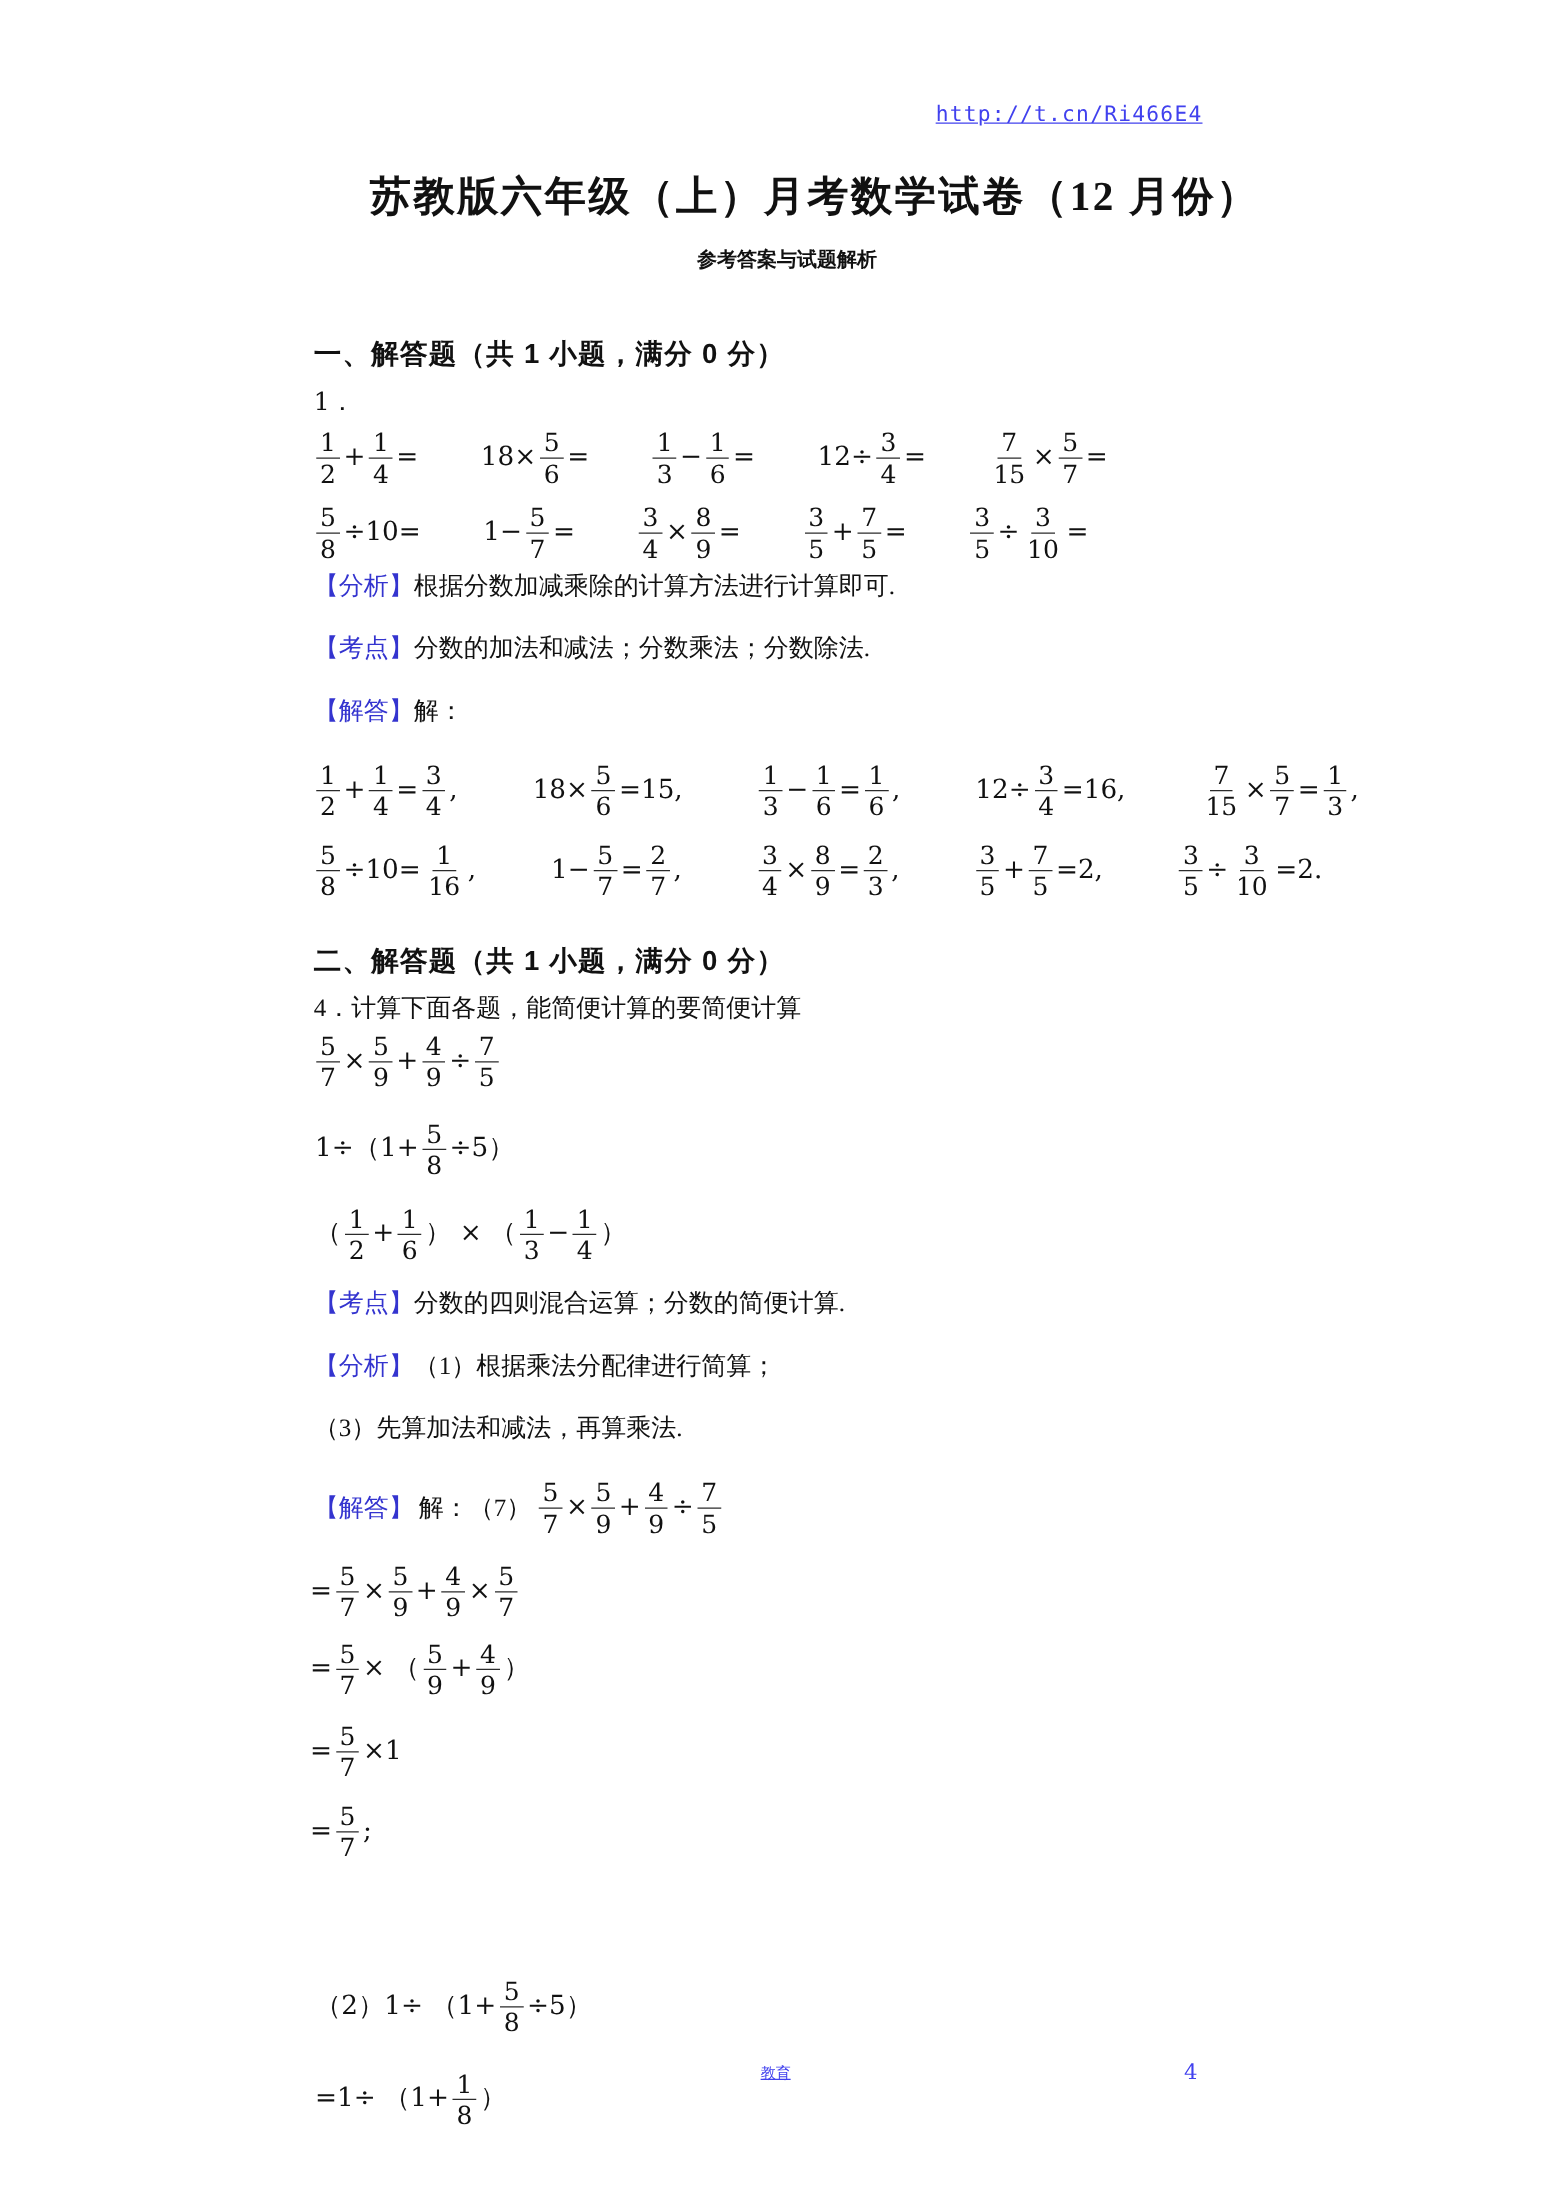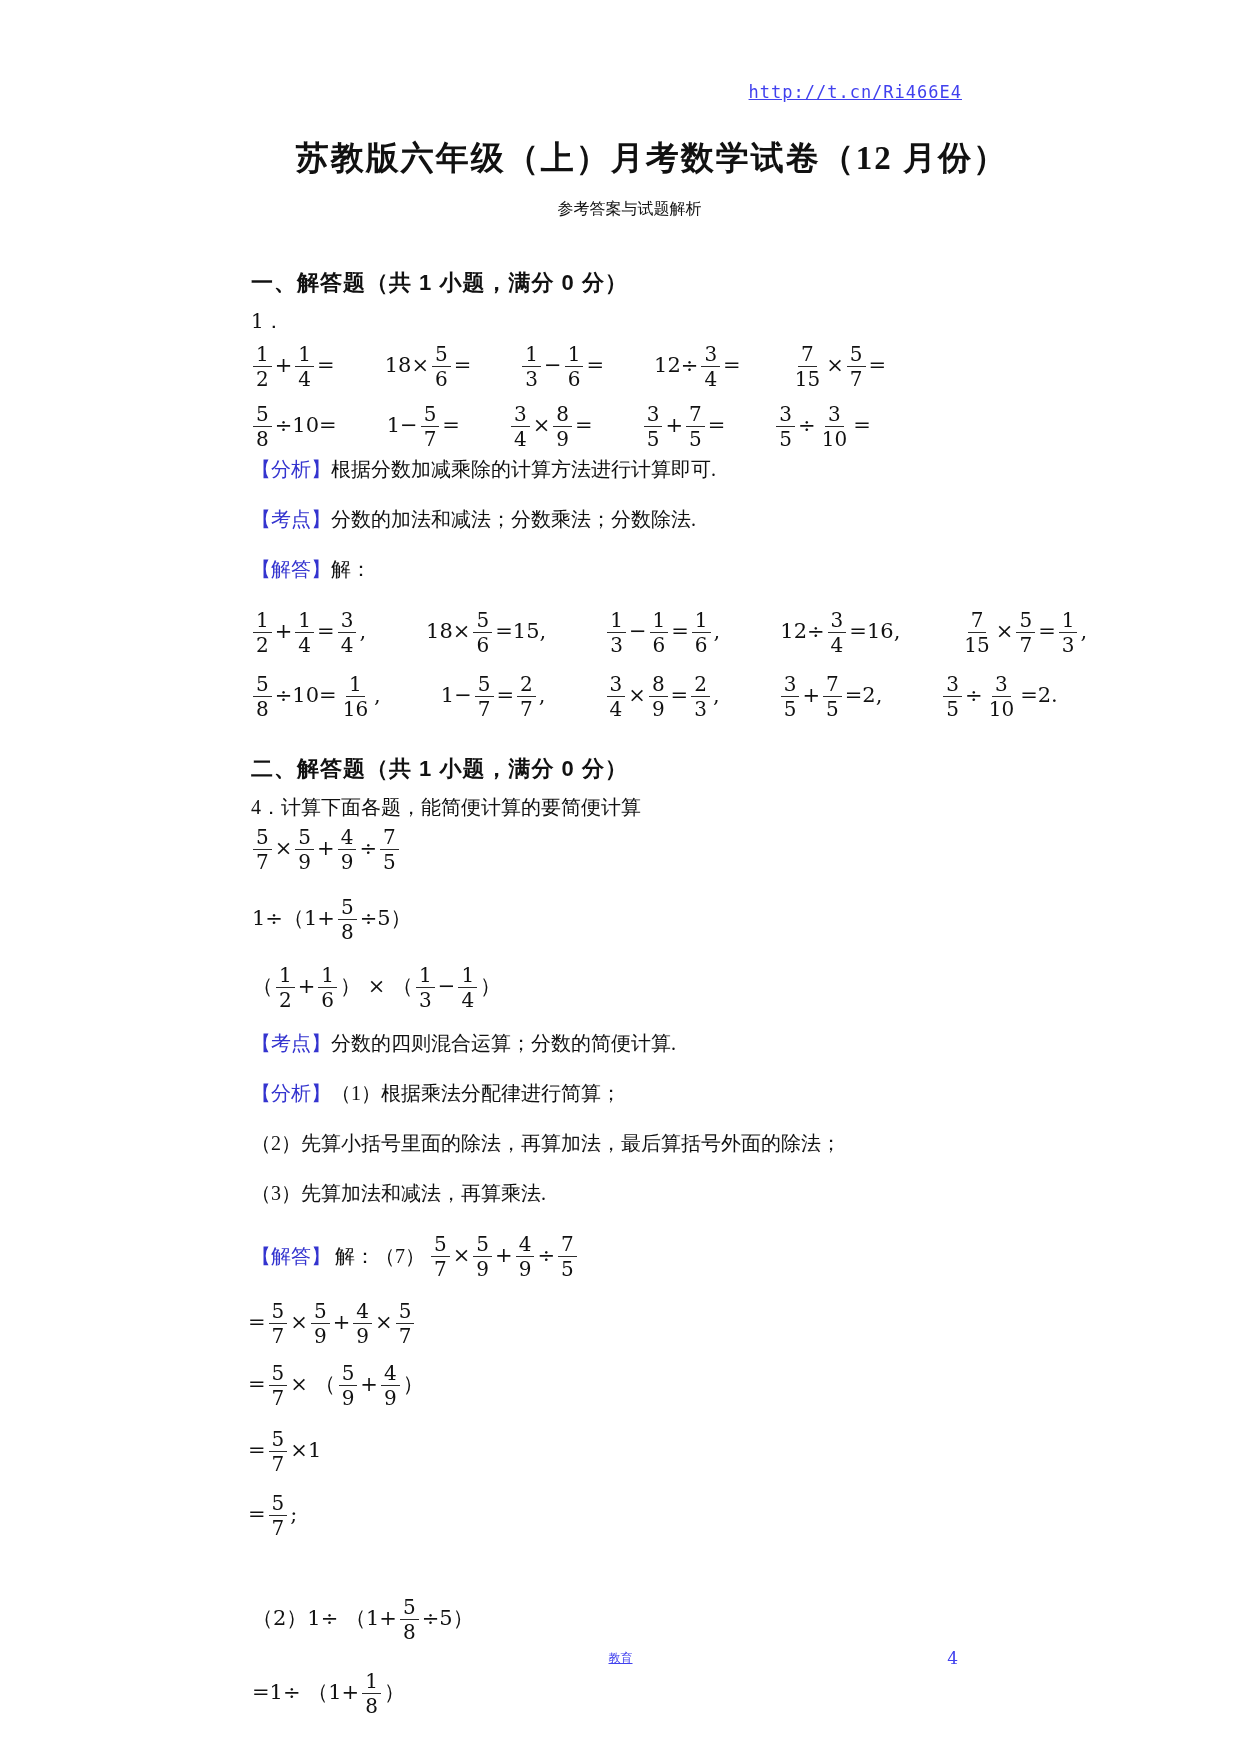--- a/index.html
+++ b/index.html
@@ -30,21 +30,21 @@
   .doc-title{
     margin:136px 0 0 0;
     text-align:right;
     font-size:33px;line-height:44px;
     font-weight:bold;letter-spacing:2px;
     font-family:"Liberation Serif", serif;
   }
   .doc-subtitle{
     margin-top:18px;
     text-align:center;
-    font-size:16px;line-height:22px;font-weight:normal;
+    font-size:16px;line-height:22px;font-weight:bold;
     font-family:"Liberation Sans", sans-serif;
   }
   .sec-heading{
     margin-top:48px;
     font-size:22px;line-height:30px;font-weight:bold;
     font-family:"Liberation Sans", sans-serif;
     letter-spacing:1px;
   }
   .q-number{
     margin-top:10px;
@@ -85,21 +85,21 @@
   }
   .para.tight{margin-top:0;}
   .tag{color:var(--tag);}
   .solution-line{
     display:flex;align-items:center;
     margin-top:4px;min-height:56px;
     font-size:20px;
   }
   .solution-line .lead{margin-right:4px;}
   .steps .math-line{margin-left:-4px;}
-  .gap-lg{margin-top:50px;}
+  .gap-lg{margin-top:86px;}
   .gap-md{margin-top:20px;}
   .footer-site{
     position:absolute;top:1650px;left:50%;transform:translateX(-50%);
     font-size:12px;color:var(--link);text-decoration:underline;cursor:pointer;
   }
   .footer-page{
     position:absolute;top:1648px;right:200px;
     font-size:17px;color:var(--link);
     font-family:"DejaVu Serif", serif;
   }
@@ -433,21 +433,20 @@
           </span>
           <span class="mtxt">）</span>
         </div>
 
       <p class="para" style="margin-top:14px">
         <span class="tag">【考点】</span><span>分数的四则混合运算；分数的简便计算.</span>
       </p>
       <p class="para tight">
         <span class="tag">【分析】</span><span>（1）根据乘法分配律进行简算；</span>
       </p>
-      <p class="para tight"><span>（2）先算小括号里面的除法，再算加法，最后算括号外面的除法；</span></p>
       <p class="para tight"><span>（3）先算加法和减法，再算乘法.</span></p>
 
       <div class="solution-line">
         <span class="tag lead">【解答】</span>
           <span class="lead">解：（7）</span>
           <span class="expr">
             <span class="frac">
               <span class="num">5</span>
               <span class="den">7</span>
             </span>

